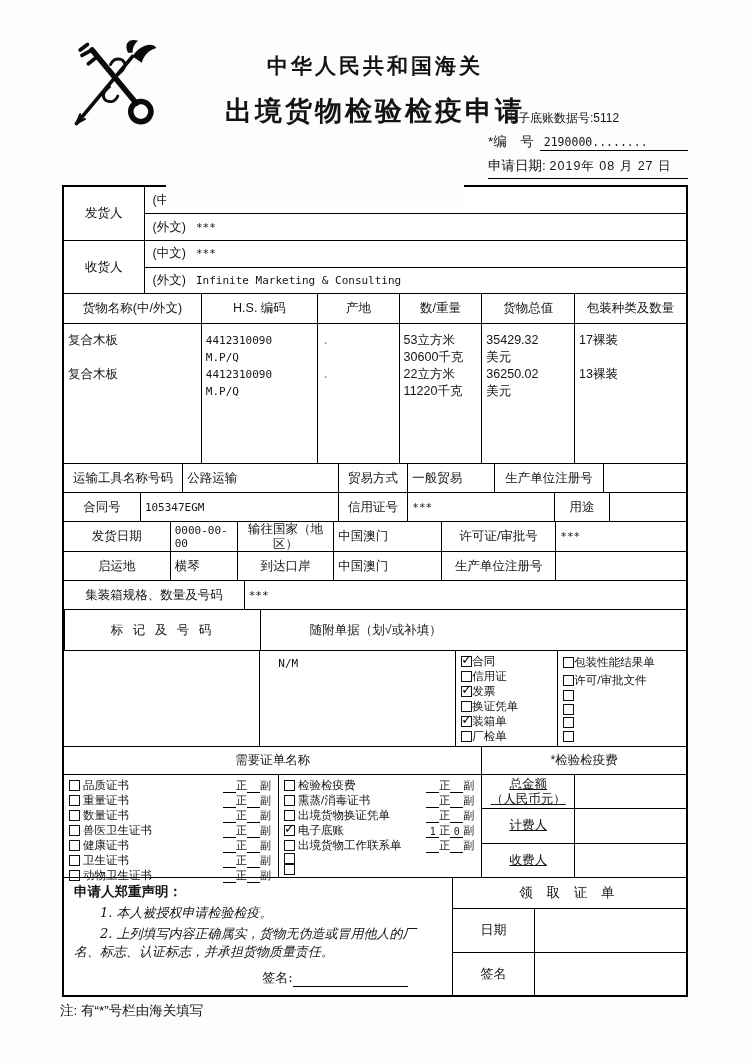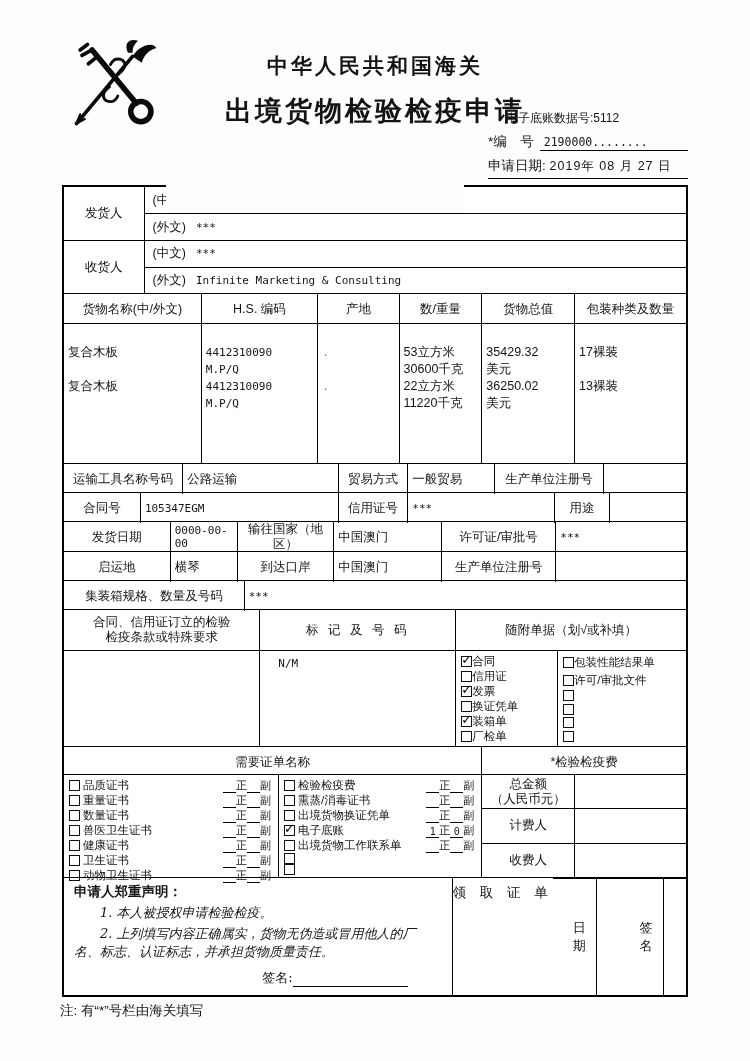--- a/index.html
+++ b/index.html
@@ -16,21 +16,21 @@
   .serial-val{flex:1;border-bottom:1.5px solid #000;margin-left:6px;
               font-family:"DejaVu Sans Mono",monospace;font-size:11.5px;padding:0 0 1px 4px;}
   .info-date{border-bottom:1.5px solid #000;margin-top:3px;padding:3px 0 3px 0;
              font-size:13.5px;white-space:nowrap;}
   .date-val{font-size:12.5px;letter-spacing:1px;}
   
   .form{position:absolute;left:62px;top:185px;width:626px;border:2px solid #000;box-sizing:border-box;background:#fff;}
   .row{display:flex;border-top:1.5px solid #000;box-sizing:border-box;position:relative;}
   .row.first{border-top:none;}
   .c{border-left:1.5px solid #000;box-sizing:border-box;display:flex;align-items:center;
-     padding:15px 4px;overflow:hidden;}
+     padding:3px 4px;overflow:hidden;}
   .c.f{border-left:none;}
   .lab{justify-content:center;text-align:center;font-size:12.5px;line-height:15px;}
   .val{font-family:"DejaVu Sans Mono",monospace;font-size:11px;}
   .valcn{font-size:12.5px;}
   .top{align-items:flex-start;}
   .ml{white-space:pre-line;line-height:17px;display:block;padding-top:5px;}
   
   .pgroup{height:53px;}
   .psub{flex:1;border-left:1.5px solid #000;display:flex;flex-direction:column;}
   .psrow{flex:1;display:flex;align-items:center;padding:0 8px;}
@@ -43,38 +43,38 @@
   .cb.checked::after{content:"✓";position:absolute;left:-1px;top:-5px;font-size:13px;color:#000;}
   .cb-label{font-size:11.5px;white-space:nowrap;}
   
   .cert-col{display:flex;flex-direction:column;justify-content:space-around;padding:3px 5px;box-sizing:border-box;}
   .cert-item{display:flex;align-items:center;font-size:11.5px;white-space:nowrap;}
   .ci-label{margin-left:3px;}
   .copies{margin-left:auto;display:flex;align-items:flex-end;font-size:11px;padding-right:2px;}
   .uline{display:inline-block;min-width:13px;border-bottom:1px solid #000;text-align:center;
          font-size:10px;line-height:10px;font-family:"DejaVu Sans Mono",monospace;}
   .fee{flex:1;display:flex;flex-direction:column;}
-  .fee-row{flex:1;display:flex;border-top:1.5px solid #000;}
+  .fee-row{flex:1;display:flex;border-top:1.5px solid #000;text-decoration:underline;}
   .fee-row.first{border-top:none;}
   .fee-lab{width:45%;display:flex;align-items:center;justify-content:center;text-align:center;
            font-size:12.5px;white-space:pre-line;line-height:15px;}
   .fee-val{border-left:1.5px solid #000;flex:1;}
   
   .decl{flex:1;padding:5px 10px;box-sizing:border-box;display:block;}
   .decl-title{font-weight:bold;font-size:13.5px;}
   .decl-p{font-family:"DejaVu Serif",serif;font-style:italic;font-size:13px;
           text-indent:2em;margin:3px 0 0 0;line-height:18px;}
   .sign-row{display:flex;justify-content:flex-end;padding-right:34px;margin-top:8px;
             font-size:13px;font-family:"DejaVu Serif",serif;}
   .sign-line{display:inline-block;width:115px;border-bottom:1.5px solid #000;}
-  .pickup{width:37.7%;border-left:1.5px solid #000;display:flex;flex-direction:row;box-sizing:border-box;}
+  .pickup{width:37.7%;border-left:1.5px solid #000;display:flex;flex-direction:column;box-sizing:border-box;}
   .pickup-hd{height:30px;display:flex;align-items:center;justify-content:center;
              font-size:13.5px;letter-spacing:5px;}
   .pickup-row{flex:1;display:flex;border-top:1.5px solid #000;}
-  .pk-lab{width:35%;display:flex;align-items:center;justify-content:center;font-size:13px;padding-left:20px;}
+  .pk-lab{width:35%;display:flex;align-items:center;justify-content:center;font-size:13px;}
   .pk-val{flex:1;border-left:1.5px solid #000;}
   .footnote{position:absolute;left:60px;top:1002px;font-size:13.5px;}
   .redact{position:absolute;left:166px;top:179px;width:298px;height:33px;background:#fdfdfc;z-index:5;}
   .origin-dots{color:#777;}
 </style>
 </head>
 <body>
 
 <svg class="emblem" viewBox="0 0 100 100">
   <g stroke="#0a0a0a" fill="none" stroke-linecap="round">
@@ -211,24 +211,20 @@
     <div class="c valcn" style="width:17.3%">中国澳门</div>
     <div class="c lab" style="width:18.4%">生产单位注册号</div>
     <div class="c valcn" style="width:21%"></div>
   </div>
   <div class="row" style="height:29px">
     <div class="c f lab" style="width:28.9%">集装箱规格、数量及号码</div>
     <div class="c val" style="width:71.1%">***</div>
   </div>
 
   <div class="row" style="height:41px">
-    <div class="c f lab" style="width:31.4%">
-        <span class="ml" style="padding-top:0;line-height:15px">合同、信用证订立的检验
-检疫条款或特殊要求</span>
-      </div>
     <div class="c lab" style="width:31.5%;letter-spacing:3px">标 记 及 号 码</div>
     <div class="c lab" style="width:37.1%">随附单据（划√或补填）</div>
   </div>
   <div class="row" style="height:96px">
     <div class="c f top" style="width:31.4%"></div>
     <div class="c top val" style="width:31.5%;padding-left:18px;padding-top:6px">N/M</div>
     <div class="c top" style="width:37.1%;padding:0">
       <div style="display:flex;width:100%;height:100%">
         <div class="cert-col" style="width:44%">
           <div class="cert-item">

